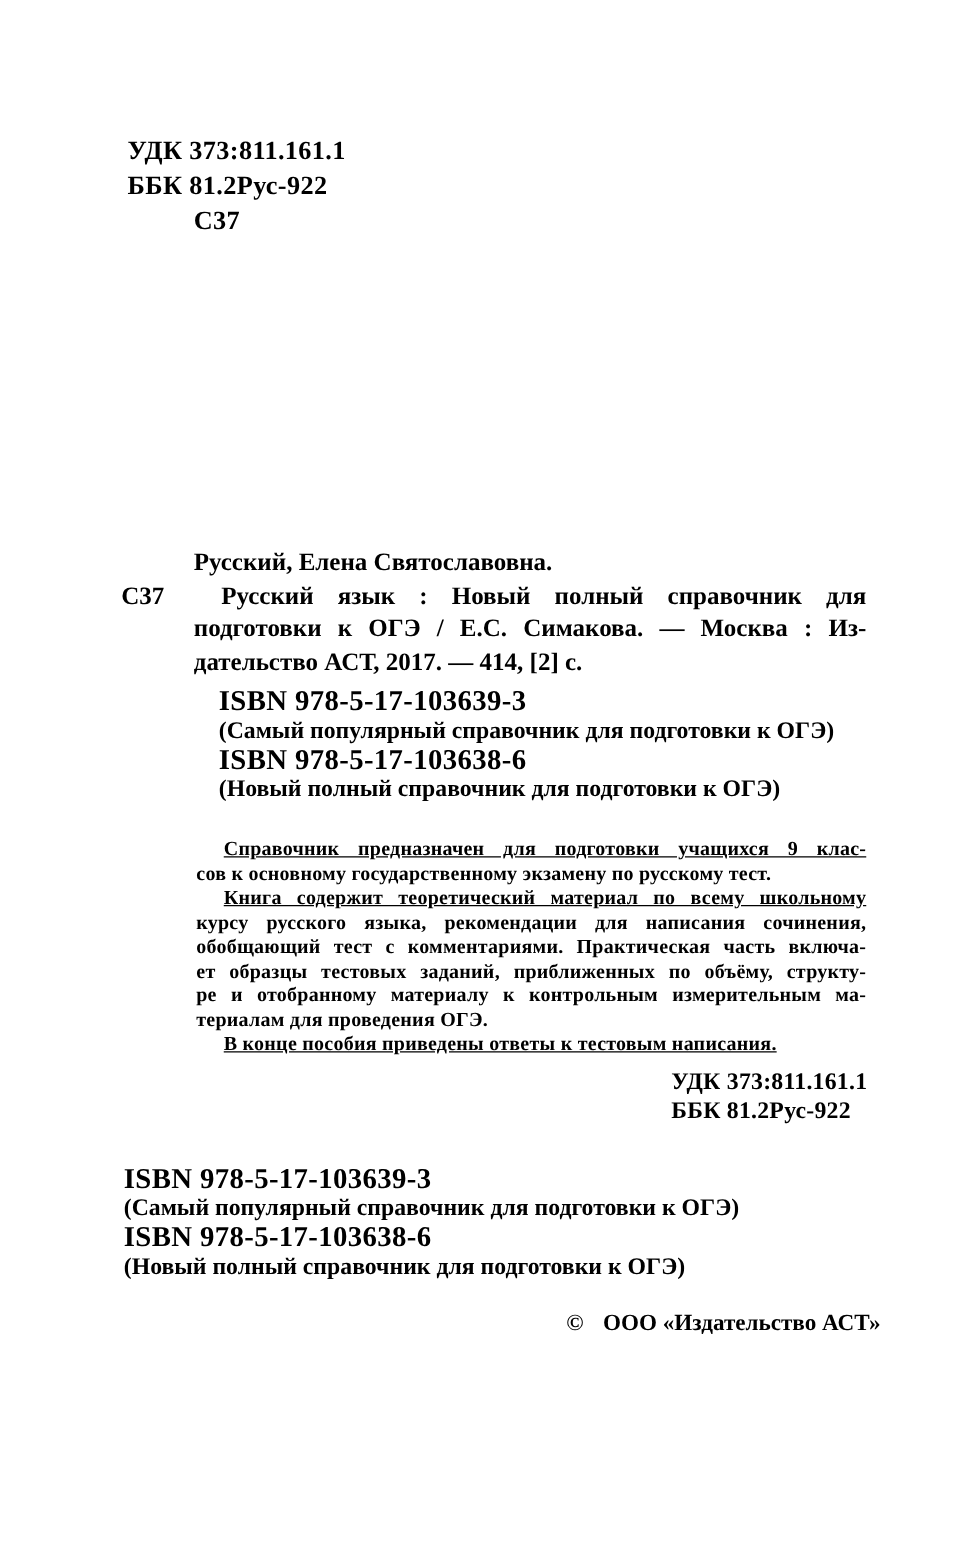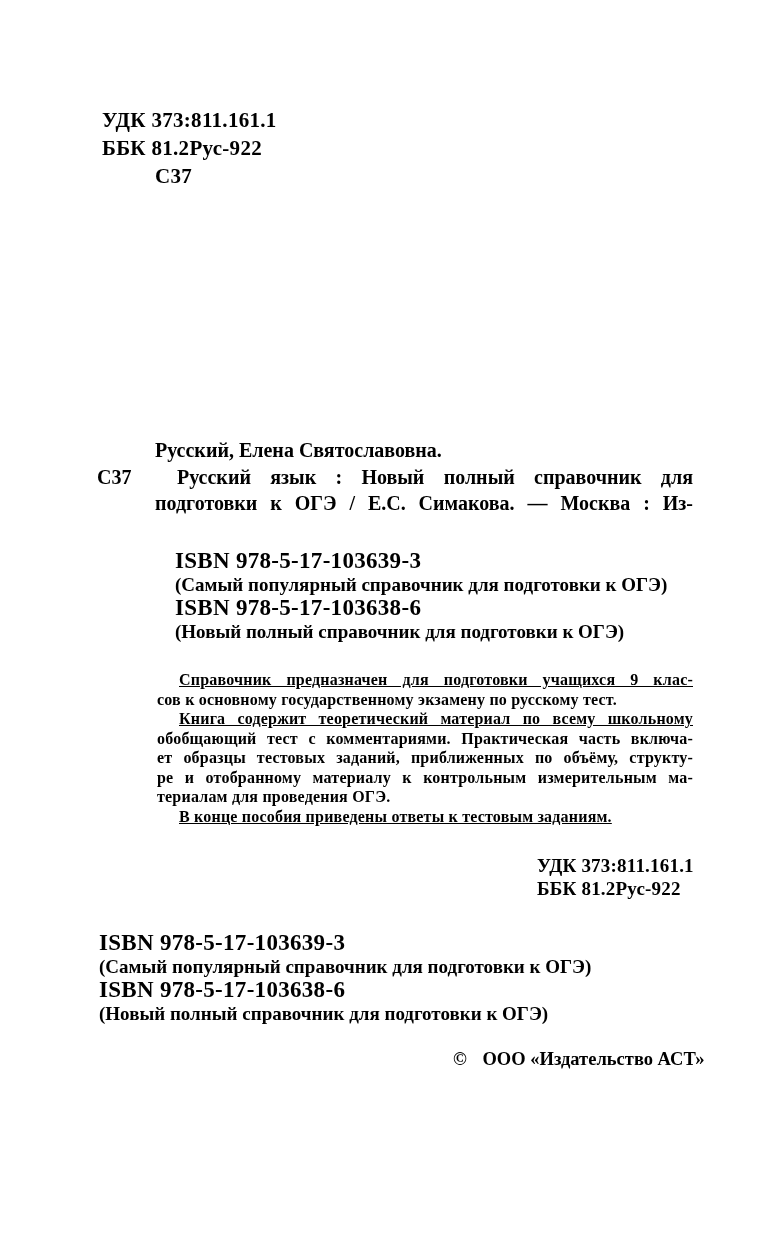--- a/index.html
+++ b/index.html
@@ -47,38 +47,40 @@
     <div class="ind">С37</div>
   </div>
 
   <div class="blk bib">
     <div class="pad">Русский, Елена Святославовна.</div>
     <div class="first j">
       <span class="c37">С37</span>
       <span>Русский язык : Новый полный справочник для</span>
     </div>
     <div class="pad j">подготовки к ОГЭ / Е.С. Симакова. — Москва : Из-</div>
+    <div class="pad">дательство АСТ, 2017. — 414, [2] с.</div>
   </div>
 
   <div class="blk isbn-top">
     <div class="isbn-line">ISBN 978-5-17-103639-3</div>
     <div class="isbn-note">(Самый популярный справочник для подготовки к ОГЭ)</div>
     <div class="isbn-line">ISBN 978-5-17-103638-6</div>
     <div class="isbn-note">(Новый полный справочник для подготовки к ОГЭ)</div>
   </div>
 
   <div class="blk ann">
     <div class="ind j">Справочник предназначен для подготовки учащихся 9 клас-</div>
     <div>сов к основному государственному экзамену по русскому тест.</div>
     <div class="ind j">Книга содержит теоретический материал по всему школьному</div>
+    <div class="j">курсу русского языка, рекомендации для написания сочинения,</div>
     <div class="j">обобщающий тест с комментариями. Практическая часть включа-</div>
     <div class="j">ет образцы тестовых заданий, приближенных по объёму, структу-</div>
     <div class="j">ре и отобранному материалу к контрольным измерительным ма-</div>
     <div>териалам для проведения ОГЭ.</div>
-    <div class="ind">В конце пособия приведены ответы к тестовым заданиям.</div>
+    <div class="ind">В конце пособия приведены ответы к тестовым написания.</div>
   </div>
 
   <div class="blk cls-footer">
     <div>УДК 373:811.161.1</div>
     <div>ББК 81.2Рус-922</div>
   </div>
 
   <div class="blk isbn-bottom">
     <div class="isbn-line">ISBN 978-5-17-103639-3</div>
     <div class="isbn-note">(Самый популярный справочник для подготовки к ОГЭ)</div>

